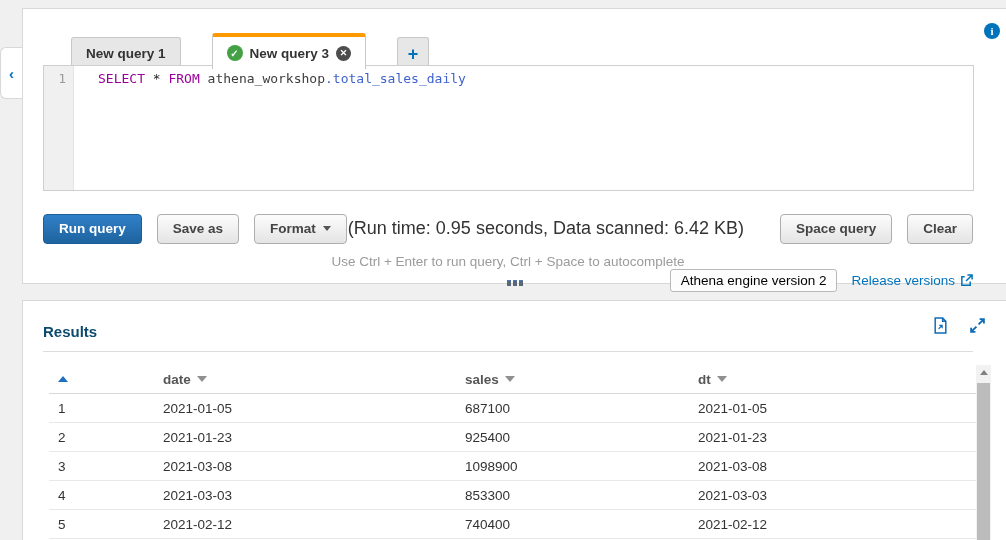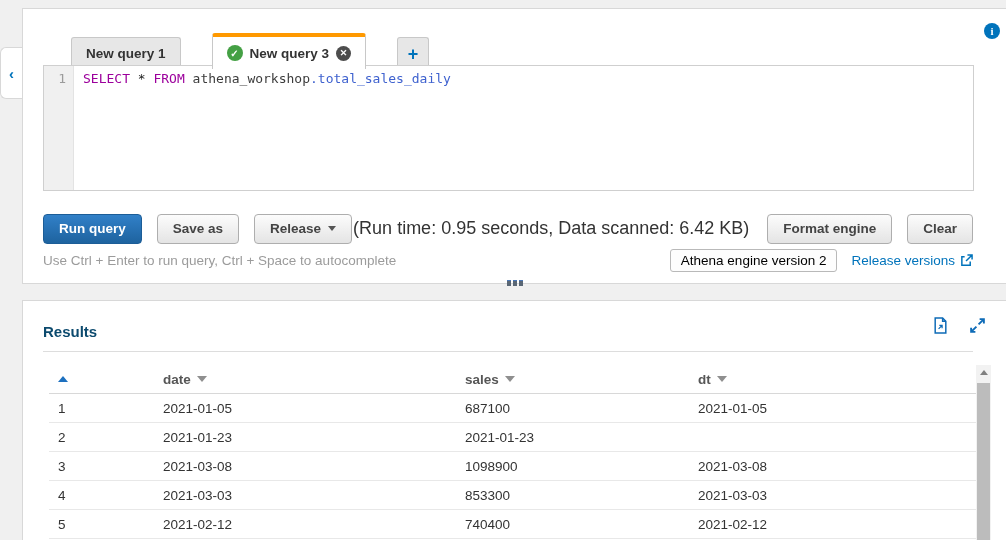--- a/index.html
+++ b/index.html
@@ -61,21 +61,21 @@
   .editor {
     position:absolute; left:20px; top:56px; width:931px; height:126px;
     border:1px solid #cfcfcf; background:#fff;
     display:flex; font-family:"DejaVu Sans Mono", monospace; font-size:13px;
     cursor:text;
   }
   .gutter {
     width:30px; background:#f0f0f0; border-right:1px solid #e3e3e3;
     color:#9b9b9b; text-align:right; padding:5px 7px 0 0;
   }
-  .code { padding:5px 0 0 9px; white-space:pre; }
+  .code { padding:5px 0 0 24px; white-space:pre; }
   .code .kw  { color:#9c009c; }
   .code .op  { color:#222; }
   .code .idf { color:#3c3c3c; }
   .code .tbl { color:#3f62cf; }
   
   .toolbar {
     position:absolute; left:20px; right:33px; top:204px; height:31px;
     display:flex; align-items:center;
   }
   .btn {
@@ -92,22 +92,22 @@
   }
   .btn + .btn { margin-left:15px; }
   .caret-down {
     width:0; height:0; border-left:4px solid transparent; border-right:4px solid transparent;
     border-top:5px solid #555;
   }
   .run-stats { margin-left:1px; font-size:18px; color:#333; }
   .toolbar-right { margin-left:auto; display:flex; }
   
   .statusrow {
-    position:absolute; left:20px; right:33px; top:238px; height:26px;
-    display:flex; align-items:center; font-size:13.5px;
+    position:absolute; left:20px; right:33px; top:245px; height:26px;
+    display:flex; align-items:center; font-size:13.5px;flex-direction:column;
   }
   .hint { color:#9b9b9b; }
   .status-right { margin-left:auto; display:flex; align-items:center; gap:14px; }
   .engine-badge {
     border:1px solid #b9b9b9; border-radius:3px; background:#fdfdfd;
     padding:3px 10px; color:#000000; cursor:pointer;
   }
   .release-link { color:#0073bb; cursor:pointer; display:flex; align-items:center; gap:5px; text-decoration:none; }
   
   .splitter {
@@ -183,26 +183,26 @@
       <div class="gutter">
         <span>1</span>
       </div>
       <div class="code"><span class="kw">SELECT</span> <span class="op">*</span> <span class="kw">FROM</span> <span class="idf">athena_workshop</span><span class="tbl">.total_sales_daily</span></div>
     </div>
 
     <div class="toolbar">
       <button class="btn primary">Run query</button>
       <button class="btn">Save as</button>
       <button class="btn">
-        <span>Release</span>
+        <span>Format</span>
         <span class="caret-down"></span>
       </button>
       <span class="run-stats">(Run time: 0.95 seconds, Data scanned: 6.42 KB)</span>
       <div class="toolbar-right">
-        <button class="btn">Format engine</button>
+        <button class="btn">Space query</button>
         <button class="btn">Clear</button>
       </div>
     </div>
 
     <div class="statusrow">
       <span class="hint">Use Ctrl + Enter to run query, Ctrl + Space to autocomplete</span>
       <div class="status-right">
         <span class="engine-badge">Athena engine version 2</span>
         <a class="release-link">
           <span>Release versions</span>
@@ -259,20 +259,21 @@
 
       <div class="rrow">
         <div>1</div>
         <div>2021-01-05</div>
         <div>687100</div>
         <div>2021-01-05</div>
       </div>
       <div class="rrow">
         <div>2</div>
         <div>2021-01-23</div>
+        <div>925400</div>
         <div>2021-01-23</div>
       </div>
       <div class="rrow">
         <div>3</div>
         <div>2021-03-08</div>
         <div>1098900</div>
         <div>2021-03-08</div>
       </div>
       <div class="rrow">
         <div>4</div>

